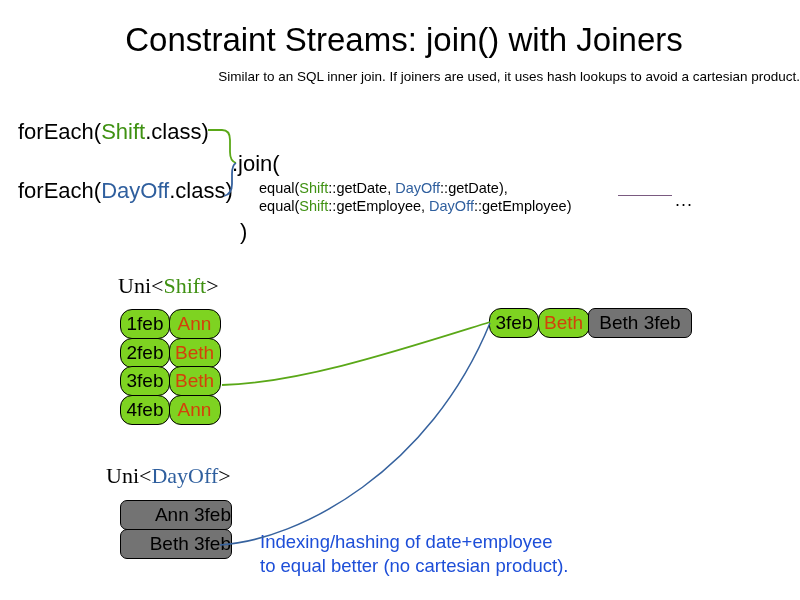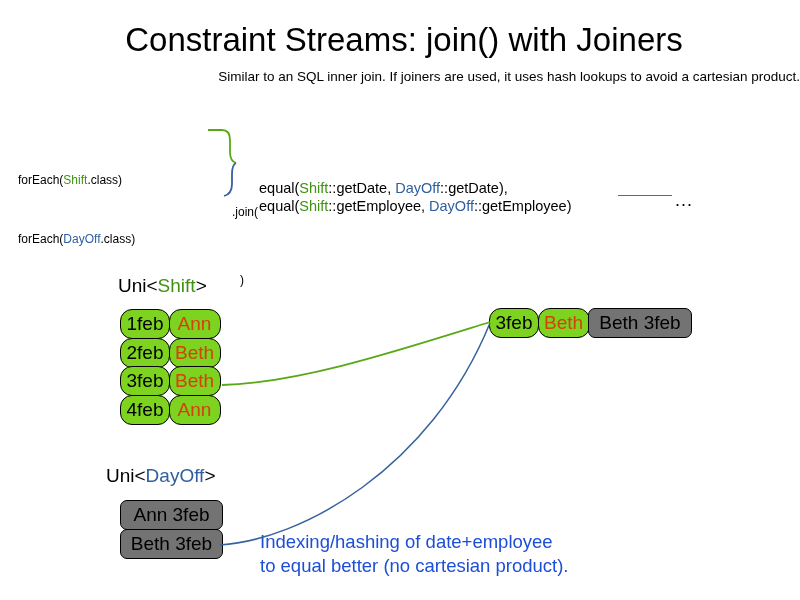--- a/index.html
+++ b/index.html
@@ -41,25 +41,24 @@
     width: 800px;
     text-align: right;
     font-size: 13.5px;
     line-height: 18px;
     color: #000;
     white-space: nowrap;
   }
 
   
   .code-line {
-    font-size: 12px;
+    font-size: 22px;
     line-height: 22px;
     white-space: nowrap;
     color: #000;
-    margin-top: 48px;
   }
   #foreach-shift  { left: 18px; top: 121px; }
   #foreach-dayoff { left: 18px; top: 180px; }
   #join-open      { left: 232px; top: 153px; }
   #join-close     { left: 240px; top: 221px; }
 
   .equal-line {
     font-size: 14.5px;
     line-height: 18px;
     white-space: nowrap;
@@ -79,24 +78,25 @@
     left: 618px; top: 195px;
     width: 54px; height: 0;
     border-top: 1.6px solid #7a5a80;
   }
 
   .tok-shift  { color: #3f9112; }
   .tok-dayoff { color: #2f5f9e; }
 
   
   .stream-label {
-    font-size: 19px;
+    font-size: 22px;
     line-height: 22px;
     white-space: nowrap;
     color: #000;
+    font-family: Liberation Serif, serif;
   }
   #label-uni-shift  { left: 118px; top: 275px; }
   #label-bi         { left: 500px; top: 275px; }
   #label-uni-dayoff { left: 106px; top: 465px; }
 
   
   .row {
     display: flex;
     align-items: stretch;
   }
@@ -124,21 +124,21 @@
 
   
   #bi-table { left: 489px; top: 308px; }
   #bi-table .c-date  { width: 50px; }
   #bi-table .c-name  { width: 52px; margin-left: -1.5px; }
   #bi-table .c-pair  { width: 104px; margin-left: -1.5px; }
 
   
   #uni-dayoff-table { left: 120px; top: 500px; }
   #uni-dayoff-table .row { margin-bottom: -1.5px; }
-  #uni-dayoff-table .c-pair { width: 103px; }
+  #uni-dayoff-table .c-pair { width: 112px; text-align: right; }
 
   
   #annotation {
     left: 260px; top: 530px;
     font-size: 18.5px;
     line-height: 24px;
     color: #1d4ed8;
     white-space: nowrap;
   }
 

